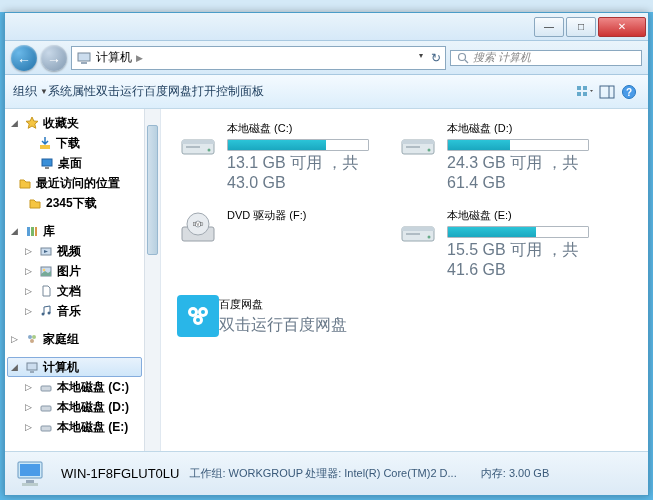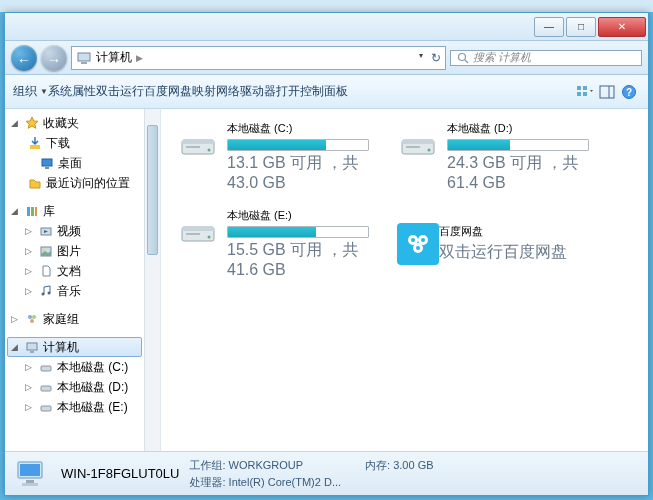--- a/index.html
+++ b/index.html
@@ -25,36 +25,36 @@
 .toolbar-icon { width: 22px; height: 22px; display: flex; align-items: center; justify-content: center; }
 .body { flex: 1; display: flex; overflow: hidden; }
 .sidebar { width: 156px; background: #fff; border-right: 1px solid #e0e8f0; overflow-y: auto; font-size: 12px; position: relative; }
 .sidebar-scroll { position: absolute; right: 0; top: 0; bottom: 0; width: 16px; background: #f0f4f8; border-left: 1px solid #d8e0e8; }
 .sidebar-thumb { position: absolute; left: 2px; right: 2px; top: 16px; height: 130px; background: linear-gradient(90deg, #d0e0ec, #b8d0e0); border: 1px solid #98b8d0; border-radius: 2px; }
 .tree-group { padding: 4px 0; }
 .tree-item { display: flex; align-items: center; height: 20px; padding-left: 6px; gap: 3px; cursor: default; }
 .tree-item.sel { background: linear-gradient(#e8f2fc, #cfe6f9); border: 1px solid #84acdd; border-radius: 2px; margin: 0 18px 0 2px; padding-left: 3px; }
 .expander { width: 10px; font-size: 9px; color: #666; }
 .tree-icon { width: 16px; height: 16px; display: flex; align-items: center; justify-content: center; flex-shrink: 0; }
-.tree-label { white-space: nowrap; }
+.tree-label { white-space: nowrap; font-weight: bold; }
 .content { flex: 1; background: #fff; padding: 8px 12px; overflow: auto; }
 .drive-grid { display: flex; flex-wrap: wrap; gap: 8px 20px; }
 .drive { width: 200px; display: flex; gap: 8px; padding: 4px; }
 .drive-icon { width: 42px; height: 42px; display: flex; align-items: center; justify-content: center; flex-shrink: 0; }
 .drive-info { flex: 1; font-size: 11px; }
 .drive-name { color: #000; margin-bottom: 3px; }
 .drive-bar { height: 12px; border: 1px solid #b0b8c0; background: #fff; border-radius: 1px; overflow: hidden; margin-bottom: 2px; }
 .drive-fill { height: 100%; background: linear-gradient(#2bc4d8, #1aa8c0); }
 .drive-stats { color: #6a7a8a; font-size: 16px; }
 .app-item { width: 200px; display: flex; padding: 4px; align-items: center; }
 .app-icon { width: 42px; height: 42px; background: #29b6e8; border-radius: 4px; display: flex; align-items: center; justify-content: center; }
 .statusbar { height: 44px; background: linear-gradient(#eef6fc, #dceaf6); border-top: 1px solid #c0d8e8; display: flex; align-items: center; padding: 0 8px; font-size: 11px; color: #3a5a7a; gap: 10px; }
 .status-icon { width: 38px; height: 38px; display: flex; align-items: center; justify-content: center; }
 .status-cols { display: flex; gap: 24px; }
-.status-col { display: flex; flex-direction: column; gap: 2px; }
+.status-col { display: flex; flex-direction: row; gap: 2px; }
 .status-name { font-size: 13px; color: #000; }
 .tri { font-size: 8px; color: #444; }
 </style>
 </head>
 <body>
 
 <div class="tabs-hint"></div>
 
 <div class="window">
 
@@ -91,21 +91,20 @@
     </div>
   </div>
 
   <div class="toolbar">
     <div class="toolbar-item">
         <span>组织</span>
         <span class="tri">▼</span>
       </div>
     <div class="toolbar-item">系统属性</div>
     <div class="toolbar-item">双击运行百度网盘</div>
-    <div class="toolbar-item">映射网络驱动器</div>
     <div class="toolbar-item">打开控制面板</div>
     <div class="toolbar-spacer"></div>
     <div class="toolbar-icon">
       <svg width="18" height="16" viewBox="0 0 18 16">
           <rect x="1" y="2" width="4" height="4" fill="#6ac"></rect>
           <rect x="7" y="2" width="4" height="4" fill="#6ac"></rect>
           <rect x="1" y="8" width="4" height="4" fill="#6ac"></rect>
           <rect x="7" y="8" width="4" height="4" fill="#6ac"></rect>
           <path d="M14 6 L17 6 L15.5 8 Z" fill="#555"></path>
         </svg>
@@ -129,45 +128,53 @@
       <div class="tree-group">
         <div class="tree-item">
           <span class="expander">◢</span>
           <span class="tree-icon">
               <svg width="14" height="14" viewBox="0 0 14 14">
                 <path d="M7 1 L8.8 5 L13 5.3 L9.8 8 L10.8 12.3 L7 10 L3.2 12.3 L4.2 8 L1 5.3 L5.2 5 Z" fill="#f5c542" stroke="#c89820"></path>
               </svg>
             </span>
           <span class="tree-label">收藏夹</span>
         </div>
-        <div class="tree-item" style="padding-left:22px">
+        <div class="tree-item" style="padding-left:32px">
             <span class="tree-icon">
               <svg width="14" height="14">
                 <rect x="2" y="9" width="10" height="4" fill="#f5c542"></rect>
                 <path d="M7 1 L7 7 M4 5 L7 8 L10 5" stroke="#2878c0" fill="none" stroke-width="1.5"></path>
               </svg>
             </span>
             <span class="tree-label">下载</span>
           </div>
         <div class="tree-item" style="padding-left:34px">
             <span class="tree-icon">
               <svg width="14" height="14">
                 <rect x="2" y="3" width="10" height="7" fill="#3a8fd8" stroke="#2060a0"></rect>
                 <rect x="5" y="11" width="4" height="2" fill="#888"></rect>
               </svg>
             </span>
             <span class="tree-label">桌面</span>
           </div>
+        <div class="tree-item" style="padding-left:12px">
+            <span class="tree-icon">
+              <svg width="14" height="14">
+                <path d="M2 4 L6 4 L8 6 L12 6 L12 12 L2 12 Z" fill="#f5c542" stroke="#c89820"></path>
+              </svg>
+            </span>
+            <span class="tree-label">最近访问的位置</span>
+          </div>
         <div class="tree-item" style="padding-left:22px">
             <span class="tree-icon">
               <svg width="14" height="14">
                 <path d="M2 4 L6 4 L8 6 L12 6 L12 12 L2 12 Z" fill="#f5c542" stroke="#c89820"></path>
               </svg>
             </span>
-            <span class="tree-label">最近访问的位置</span>
+            <span class="tree-label">2345下载</span>
           </div>
       </div>
       <div class="tree-group">
         <div class="tree-item">
           <span class="expander">◢</span>
           <span class="tree-icon">
               <svg width="14" height="14">
                 <rect x="2" y="3" width="3" height="9" fill="#5a9fd8"></rect>
                 <rect x="6" y="3" width="3" height="9" fill="#7ab868"></rect>
                 <rect x="10" y="3" width="2" height="9" fill="#d89848"></rect>
@@ -306,20 +313,33 @@
               <div class="drive-name">本地磁盘 (D:)</div>
               <div class="drive-bar">
                 <div class="drive-fill" style="width:44%"></div>
               </div>
               <div class="drive-stats">24.3 GB 可用 ，共 61.4 GB</div>
             </div>
           </div>
           <div class="drive">
             <div class="drive-icon">
               <svg width="40" height="40" viewBox="0 0 40 40">
+                <rect x="4" y="18" width="32" height="14" rx="2" fill="#d8dce0" stroke="#98a0a8"></rect>
+                <circle cx="20" cy="15" r="11" fill="#e8ecf0" stroke="#a0a8b0"></circle>
+                <circle cx="20" cy="15" r="3" fill="#fff" stroke="#a0a8b0"></circle>
+                <text x="20" y="17" text-anchor="middle" font-size="5" fill="#666">DVD</text>
+              </svg>
+            </div>
+            <div class="drive-info">
+              <div class="drive-name">DVD 驱动器 (F:)</div>
+            </div>
+          </div>
+          <div class="drive">
+            <div class="drive-icon">
+              <svg width="40" height="40" viewBox="0 0 40 40">
                 <rect x="4" y="18" width="32" height="14" rx="2" fill="#e0e8ec" stroke="#98a8b0"></rect>
                 <rect x="4" y="18" width="32" height="4" fill="#c8d4dc"></rect>
                 <circle cx="31" cy="28" r="1.5" fill="#6a8"></circle>
                 <rect x="8" y="24" width="14" height="2" fill="#b0bcc4"></rect>
               </svg>
             </div>
             <div class="drive-info">
               <div class="drive-name">本地磁盘 (E:)</div>
               <div class="drive-bar">
                 <div class="drive-fill" style="width:63%"></div>

